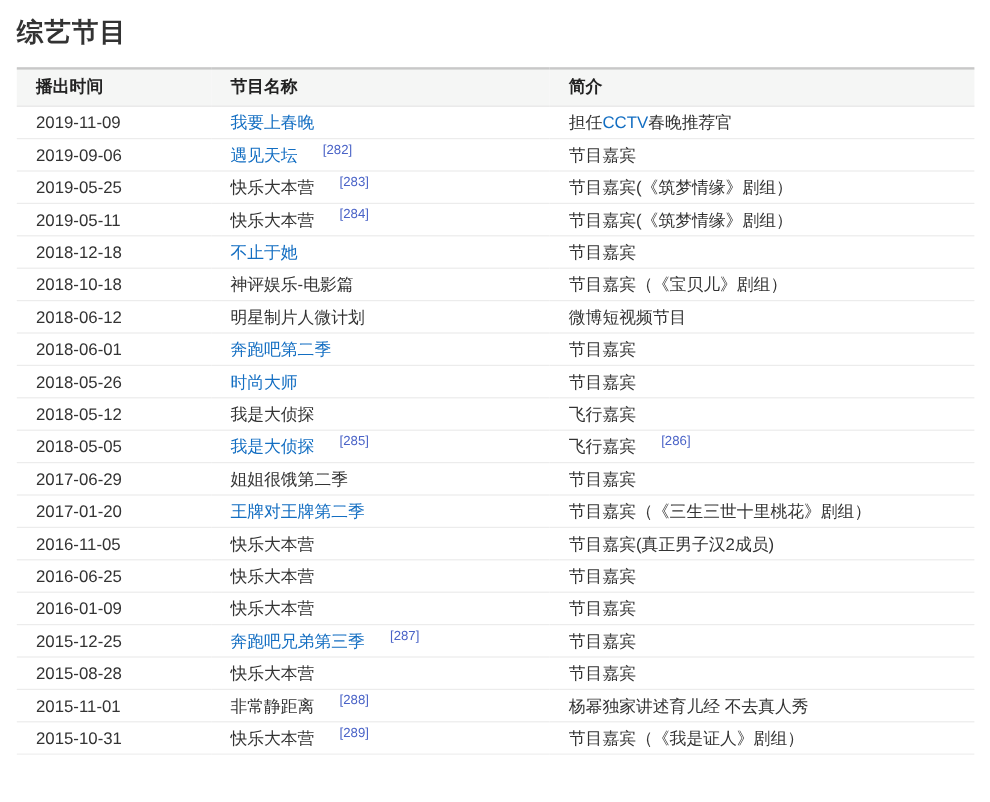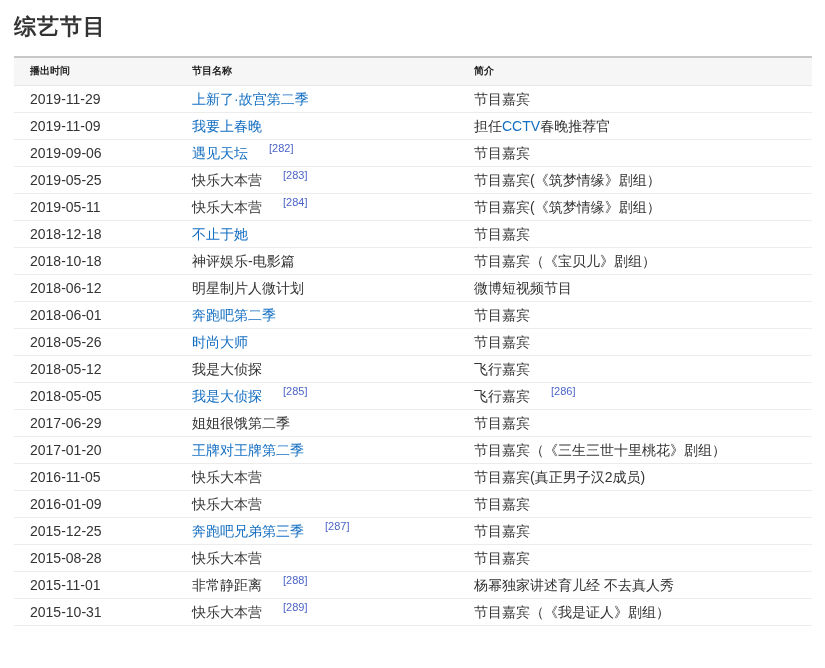--- a/index.html
+++ b/index.html
@@ -32,21 +32,21 @@
   }
   table.programs col.c1{width:162px;}
   table.programs col.c2{width:282px;}
   thead tr{
     background:var(--header-bg);
     border-top:2px solid var(--top-border);
     border-bottom:1px solid #e6e6e6;
   }
   th{
     text-align:left;
-    font-size:10px;
+    font-size:14px;
     font-weight:700;
     color:#222;
     padding:6px 0 6px 16px;
     height:28px;
   }
   td{
     font-size:14px;
     padding:5px 0 5px 16px;
     height:27px;
     line-height:16px;
@@ -76,25 +76,20 @@
         <col class="c3">
       </colgroup>
     <thead>
       <tr>
         <th>播出时间</th>
         <th>节目名称</th>
         <th>简介</th>
       </tr>
     </thead>
     <tbody>
-        <tr>
-          <td>2019-11-29</td>
-          <td><span class="link">上新了·故宫第二季</span></td>
-          <td><span>节目嘉宾</span></td>
-        </tr>
         <tr>
           <td>2019-11-09</td>
           <td><span class="link">我要上春晚</span></td>
           <td><span>担任</span><span class="link">CCTV</span><span>春晚推荐官</span></td>
         </tr>
         <tr>
           <td>2019-09-06</td>
           <td><span class="link">遇见天坛</span><sup class="ref">[282]</sup></td>
           <td><span>节目嘉宾</span></td>
         </tr>
@@ -152,20 +147,25 @@
           <td>2017-01-20</td>
           <td><span class="link">王牌对王牌第二季</span></td>
           <td><span>节目嘉宾（《三生三世十里桃花》剧组）</span></td>
         </tr>
         <tr>
           <td>2016-11-05</td>
           <td><span>快乐大本营</span></td>
           <td><span>节目嘉宾(真正男子汉2成员)</span></td>
         </tr>
         <tr>
+          <td>2016-06-25</td>
+          <td><span>快乐大本营</span></td>
+          <td><span>节目嘉宾</span></td>
+        </tr>
+        <tr>
           <td>2016-01-09</td>
           <td><span>快乐大本营</span></td>
           <td><span>节目嘉宾</span></td>
         </tr>
         <tr>
           <td>2015-12-25</td>
           <td><span class="link">奔跑吧兄弟第三季</span><sup class="ref">[287]</sup></td>
           <td><span>节目嘉宾</span></td>
         </tr>
         <tr>

